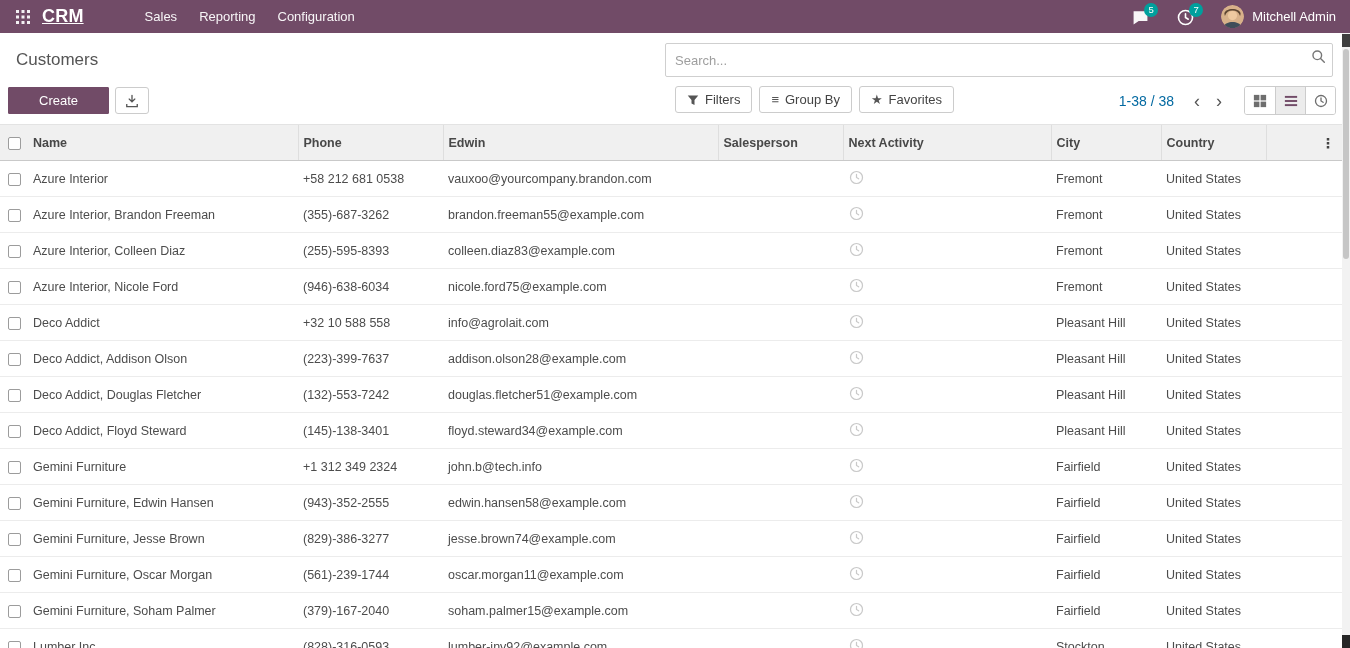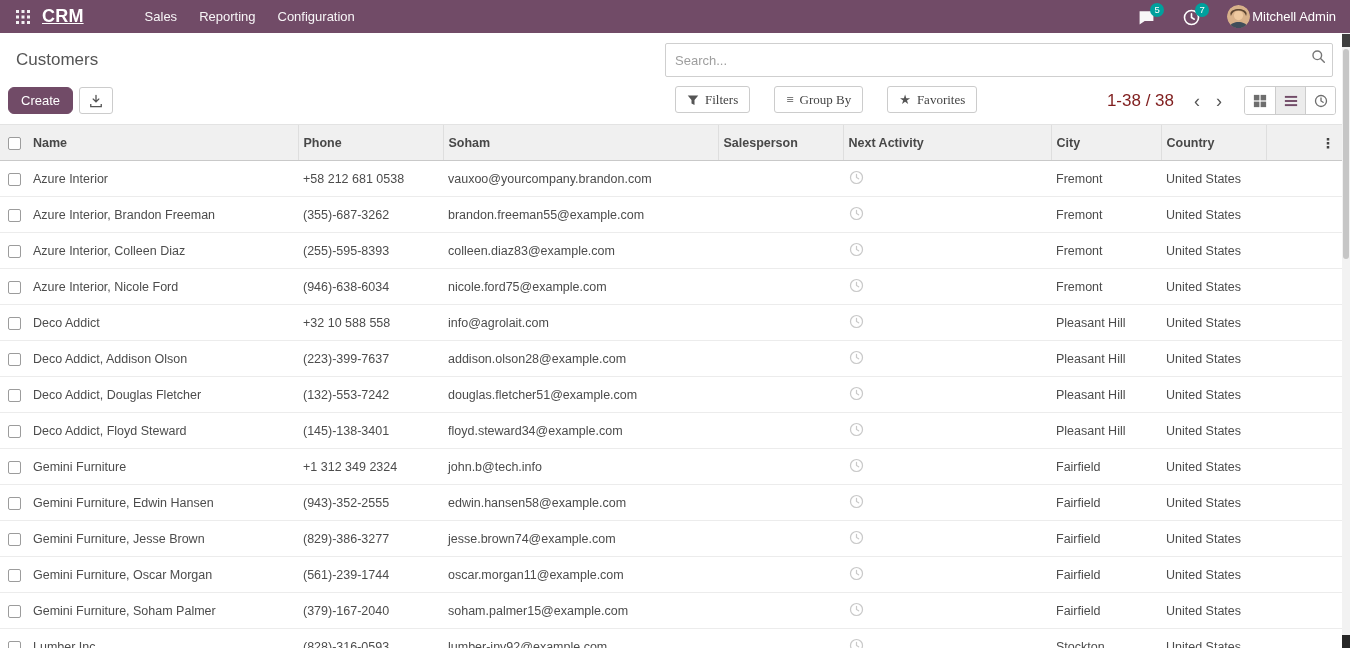--- a/index.html
+++ b/index.html
@@ -17,42 +17,42 @@
   
   .navbar{height:33px;background:var(--navbar-bg);display:flex;align-items:center;color:#fff;padding:0 10px;}
   .apps-toggle{width:26px;height:33px;display:flex;align-items:center;justify-content:center;cursor:pointer;}
   .brand{font-size:18px;font-weight:700;margin:0 12px 0 6px;letter-spacing:.2px;cursor:pointer;text-decoration:underline;}
   .top-menus{display:flex;align-items:center;margin-left:38px;}
   .menu-item{font-size:13px;padding:9px 11px;cursor:pointer;color:#fff;text-decoration:none;opacity:.95;}
   .nav-right{margin-left:auto;display:flex;align-items:center;gap:6px;}
   .systray-item{position:relative;padding:5px 11px 3px;cursor:pointer;display:flex;color:#fff;}
   .badge{position:absolute;top:-1px;right:2px;background:var(--badge-bg);color:#fff;border-radius:8px;
          min-width:14px;height:14px;line-height:14px;font-size:9.5px;text-align:center;padding:0 3px;}
-  .user-menu{display:flex;align-items:center;gap:2px;padding:0 4px 0 10px;cursor:pointer;font-size:13px;}
+  .user-menu{display:flex;align-items:center;gap:8px;padding:0 4px 0 10px;cursor:pointer;font-size:13px;}
   .avatar{width:23px;height:23px;border-radius:50%;overflow:hidden;display:block;flex:none;}
   
   .cp-top{display:flex;align-items:center;padding:9px 8px 6px 8px;}
   .page-title{font-size:17px;font-weight:400;color:#555;margin:8px;}
   .searchbox{margin-left:auto;position:relative;width:668px;margin-right:9px;}
   .search-input{width:100%;height:34px;border:1px solid #cfcfcf;border-radius:2px;padding:0 30px 0 9px;
                 font-size:13px;color:#4c4c4c;font-family:inherit;outline:none;background:#fff;}
   .search-input::placeholder{color:#9e9e9e;}
   .search-icon-wrap{position:absolute;right:7px;top:6px;color:#767676;display:flex;}
   .cp-bottom{position:relative;display:flex;align-items:center;padding:2px 14px 9px 8px;height:40px;}
-  .btn-create{background:var(--primary);color:#fff;border:1px solid var(--primary);border-radius:6px;
-              height:27px;padding:0 12px;font-size:13px;font-family:inherit;cursor:pointer;}
+  .btn-create{background:var(--primary);color:#fff;border:1px solid var(--primary);border-radius:1px;
+              height:27px;padding:0 30px;font-size:13px;font-family:inherit;cursor:pointer;}
   .btn-export{margin-left:6px;width:34px;height:27px;background:#fff;border:1px solid #ccc;border-radius:3px;
               display:flex;align-items:center;justify-content:center;cursor:pointer;color:#555;}
-  .cp-filters{position:absolute;left:675px;top:2px;display:flex;gap:24px;font-family:Liberation Serif, serif;}
+  .cp-filters{position:absolute;left:675px;top:2px;display:flex;gap:7px;}
   .cp-btn{height:27px;background:#fff;border:1px solid #ccc;border-radius:3px;padding:0 11px;font-size:13px;
           font-family:inherit;color:#444;display:flex;align-items:center;gap:6px;cursor:pointer;}
   .glyph{font-size:13px;color:#555;line-height:1;}
   .cp-right{margin-left:auto;display:flex;align-items:center;}
   .pager{display:flex;align-items:center;margin-right:14px;}
-  .pager-value{font-size:17px;color:#7f1d1d;margin-right:12px;cursor:pointer;}
+  .pager-value{font-size:14px;color:#0369a1;margin-right:12px;cursor:pointer;}
   .pager-btn{background:none;border:none;font-size:18px;color:#555;cursor:pointer;padding:0 8px;line-height:1;font-family:inherit;}
   .view-switcher{display:flex;border:1px solid #ccc;border-radius:3px;overflow:hidden;}
   .vs-btn{width:30px;height:27px;display:flex;align-items:center;justify-content:center;background:#fff;
           border:none;border-left:1px solid #ccc;cursor:pointer;color:#6e6e6e;}
   .vs-btn:first-child{border-left:none;}
   .vs-btn.active{background:#ececec;color:var(--primary);}
   
   .list-table{width:1342px;border-collapse:collapse;table-layout:fixed;}
   .list-table thead th{background:#f0f0f0;border-bottom:1px solid #c9c9c9;border-top:1px solid #e3e3e3;
        height:36px;font-size:12.5px;font-weight:700;color:#484848;text-align:left;padding:8px 5px;
@@ -210,21 +210,21 @@
         <col style="width:105px">
         <col>
     </colgroup>
     <thead>
       <tr>
         <th class="th-check no-sep">
           <span class="checkbox"></span>
         </th>
         <th class="no-sep">Name</th>
         <th>Phone</th>
-        <th>Soham</th>
+        <th>Edwin</th>
         <th>Salesperson</th>
         <th>Next Activity</th>
         <th>City</th>
         <th>Country</th>
         <th class="th-options">
           <span class="options-toggle">⋮</span>
         </th>
       </tr>
     </thead>
     <tbody>

